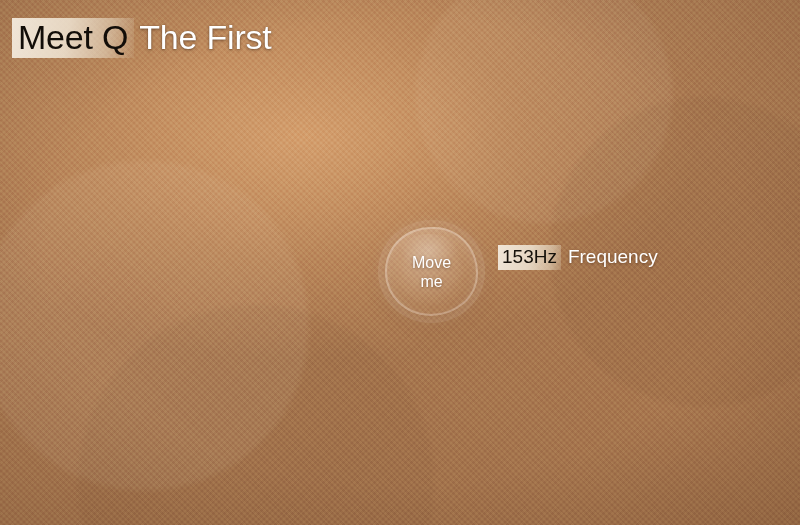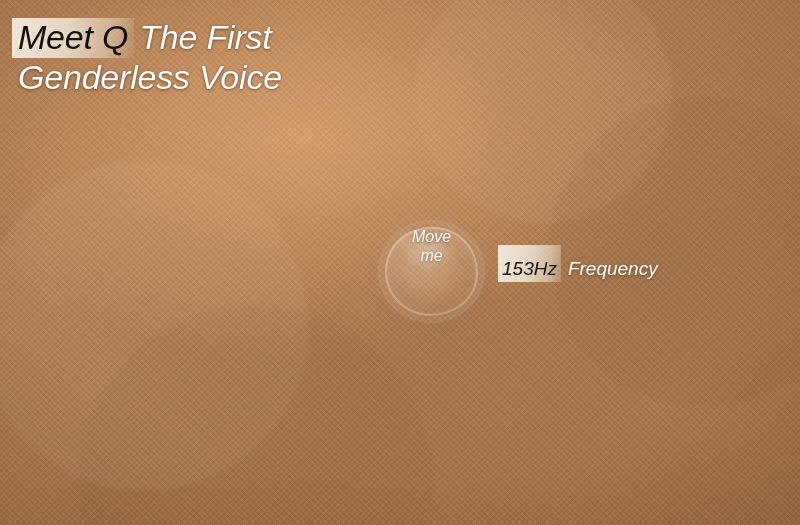--- a/index.html
+++ b/index.html
@@ -1,16 +1,16 @@
 <!DOCTYPE html>
 <html><head>
 <meta charset="utf-8">
 <title>Meet Q</title>
 <style>
-  * { margin:0; padding:0; box-sizing:border-box;font-style:italic; }
+  * { margin:0; padding:0; box-sizing:border-box; }
 
   html, body {
     width: 800px;
     height: 525px;
     overflow: hidden;
     background: #0d0a08;
     font-family: "Liberation Sans", sans-serif;
   }
 
   
@@ -121,21 +121,21 @@
 
   
   #blob {
     position: absolute;
     left: 385px;
     top: 227px;
     width: 93px;
     height: 89px;
     border-radius: 50% 48% 52% 50% / 50% 52% 48% 50%;
     display: flex;
-    align-items: flex-start;
+    align-items: center;
     justify-content: center;
     cursor: grab;
     background:
       radial-gradient(circle at 42% 36%,
         rgba(255,246,236,0.30) 0%,
         rgba(250,232,214,0.20) 34%,
         rgba(238,214,190,0.12) 56%,
         rgba(226,196,166,0.06) 72%,
         rgba(210,176,142,0.00) 86%);
     box-shadow:
@@ -189,21 +189,21 @@
     width: 270px;
     font-size: 19px;
     line-height: 24px;
     color: #ffffff;
     text-shadow: 0 1px 3px rgba(60,32,14,.5);
   }
   .freq-chip {
     display: inline-block;
     color: #14100a;
     text-shadow: none;
-    padding: 12px 4px 1px 4px;
+    padding: 0 4px 1px 4px;
     background: linear-gradient(100deg,
        rgba(244,236,224,0.94) 0%,
        rgba(236,224,206,0.90) 50%,
        rgba(224,206,182,0.70) 82%,
        rgba(214,192,166,0.30) 100%);
   }
   .freq-caption { margin-left: 7px; }
   .readout-line2 { display: block; }
 </style>
 </head>
@@ -212,21 +212,20 @@
 <div id="stage">
 
   <div class="bg-ramp"></div>
   <div class="bg-glow"></div>
   <div class="bg-grain"></div>
   <div class="bg-weave"></div>
   <div class="bg-vignette"></div>
 
   <div id="headline">
     <div class="head-line"><span class="chip">Meet Q</span><span class="chip-after">The First</span></div>
-    <div class="head-line">Genderless Voice</div>
   </div>
 
   <div id="blob">
     <div class="blob-label">
       <span>Move</span><br>
       <span>me</span>
     </div>
   </div>
 
   <div id="readout">

